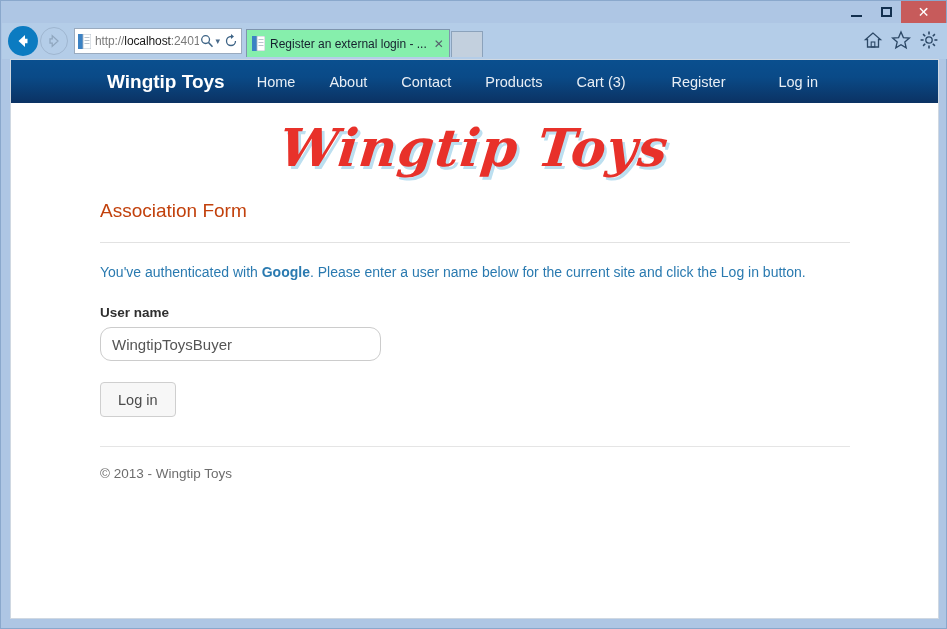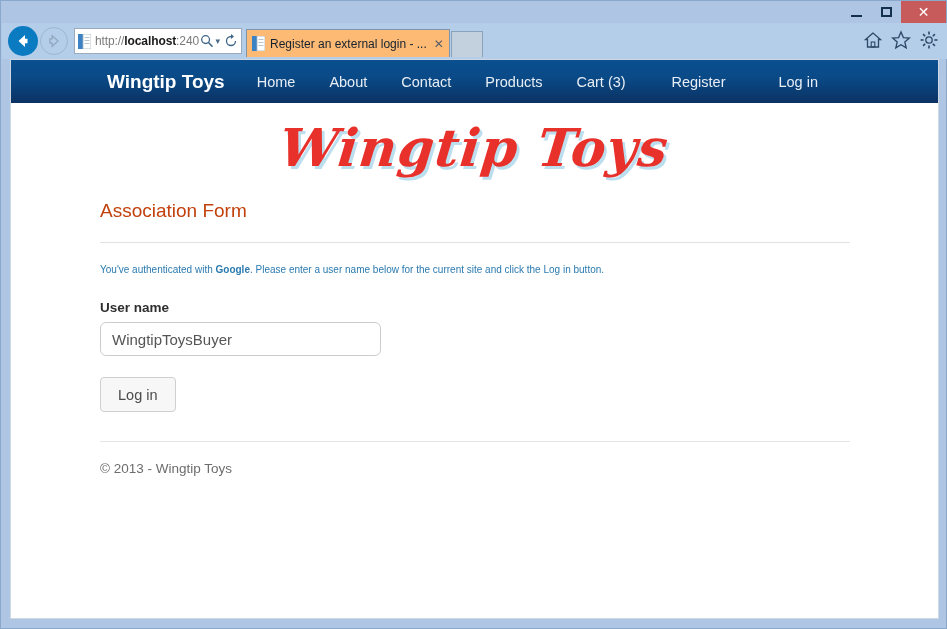--- a/index.html
+++ b/index.html
@@ -114,34 +114,34 @@
     flex: 0 0 auto;
   }
   #url-text {
     flex: 1 1 auto;
     white-space: nowrap;
     overflow: hidden;
     color: #7a7a7a;
     font-size: 12px;
     letter-spacing: -0.1px;
   }
-  #url-text b { color: #1a1a1a; font-weight: bold; }
+  #url-text b { color: #1a1a1a; font-weight: normal; }
   .addr-icon { flex: 0 0 auto; margin-left: 1px; color: #4a6a8a; }
 
   
   #tabstrip {
     display: flex;
     align-items: flex-end;
     height: 36px;
     margin-left: 4px;
   }
   .tab {
     height: 28px;
     margin-bottom: 2px;
-    background: #fdba74;
+    background: #86efac;
     border: 1px solid #7f95ae;
     border-bottom: none;
     display: flex;
     align-items: center;
     padding: 0 5px 0 5px;
     max-width: 205px;
   }
   .tab-icon { width: 13px; height: 15px; margin-right: 5px; flex: 0 0 auto;}
   .tab-title {
     font-size: 12px;
@@ -277,39 +277,39 @@
     font-weight: normal;
     margin-bottom: 20px;
   }
   hr.rule {
     border: none;
     border-top: 1px solid #e2e2e2;
     margin: 0 0 20px 0;
   }
   #instructions {
     color: #2a7ab0;
-    font-size: 10px;
+    font-size: 14px;
     margin-bottom: 24px;
     line-height: 1.3;
   }
   #instructions b { font-weight: bold; }
 
   label#username-label {
     display: block;
     color: #2f2f2f;
     font-size: 13.5px;
     font-weight: bold;
     margin-bottom: 7px;
   }
   input#username-input {
     display: block;
     width: 281px;
     height: 34px;
     border: 1px solid #cccccc;
-    border-radius: 6px;
+    border-radius: 11px;
     padding: 0 11px;
     font-size: 15px;
     color: #555555;
     font-family: "Liberation Sans", sans-serif;
     background: #ffffff;
     outline: none;
   }
   button#login-button {
     margin-top: 21px;
     height: 35px;

